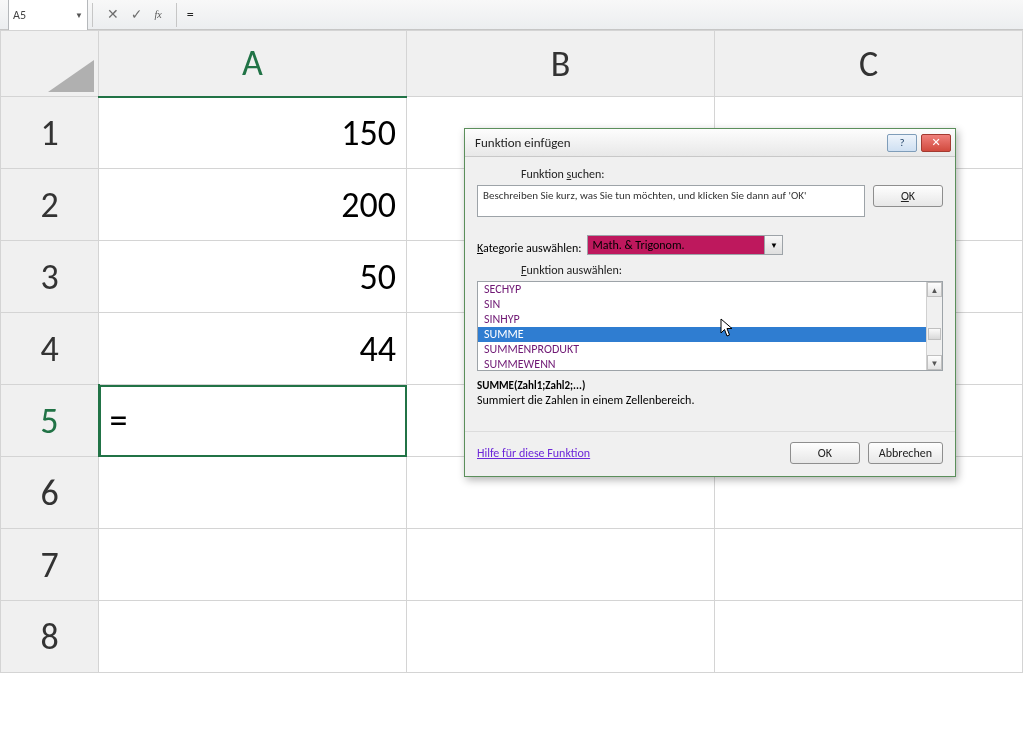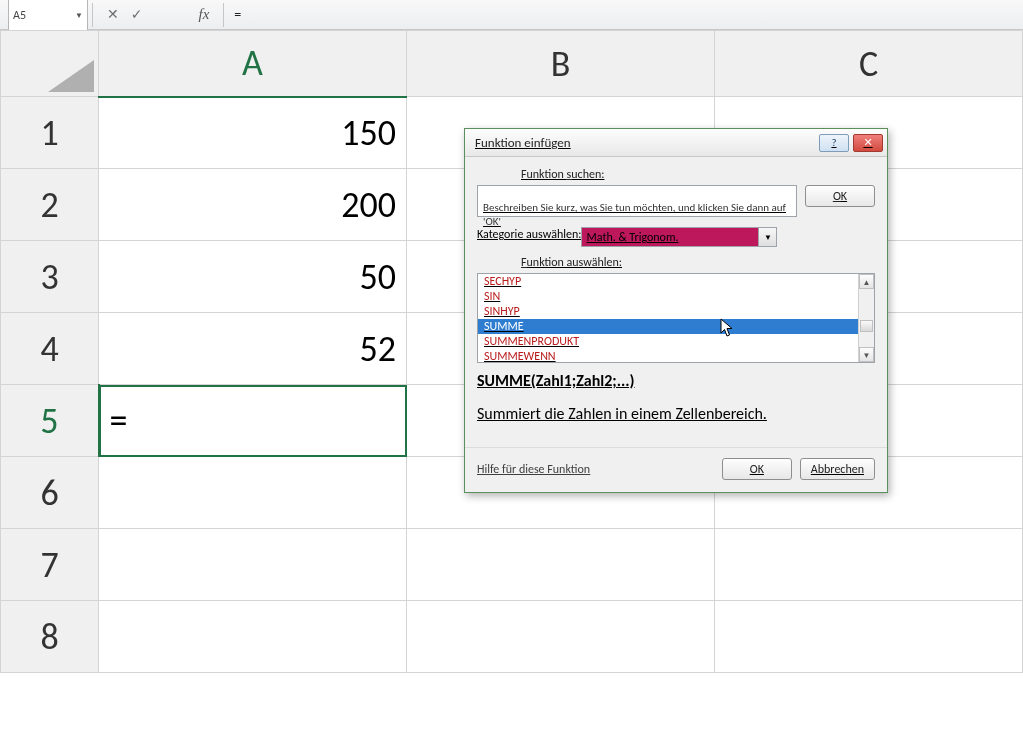--- a/index.html
+++ b/index.html
@@ -41,23 +41,22 @@
     display: flex;
     align-items: center;
     gap: 12px;
     padding: 0 10px;
     color: #6e6e6e;
     font-size: 14px;
   }
   .fb-section .fx {
     font-style: italic;
     font-family: "Times New Roman", serif;
-    font-size: 15px;
+    font-size: 10px;
     color: #555;
-    margin-left: 44px;
   }
   .fb-eq {
     font-size: 14px;
     color: #222;
     padding-left: 6px;
   }
   .fb-divider {
     width: 1px;
     height: 24px;
     background: #c6c6c6;
@@ -121,26 +120,25 @@
     outline: 2px solid #217346;
     outline-offset: -2px;
     text-align: left;
   }
 
   
   .dialog {
     position: absolute;
     left: 464px;
     top: 128px;
-    width: 424px;
+    width: 492px;
     background: #f0f0f0;
     border: 1px solid #5b8f5b;
     box-shadow: 2px 3px 8px rgba(0,0,0,0.3);
     font-size: 12px;
-    text-decoration: underline;
   }
   .dlg-title {
     height: 28px;
     background: linear-gradient(#fdfdfd, #e8e8e8);
     border-bottom: 1px solid #c8c8c8;
     display: flex;
     align-items: center;
     padding: 0 4px 0 10px;
     font-size: 13px;
     color: #222;
@@ -158,34 +156,34 @@
   .dlg-close-btn {
     background: linear-gradient(#f0807b,#d14a3e);
     border-color:#a33a31;
     color:#fff;
   }
   .dlg-body { padding: 10px 12px 6px; }
   .lbl { display:block; margin-bottom:4px; color:#222;padding-left:44px;}
   .search-row { display:flex; gap:8px; align-items:flex-start;}
   .search-box {
     flex:1; height:32px; background:#fff; border:1px solid #9da3a8;
-    padding:15px 5px; font-size:11px; color:#333; line-height:1.25;
+    padding:3px 5px; font-size:11px; color:#333; line-height:1.25;
   }
   .go-btn, .dlg-btn {
     background: linear-gradient(#fefefe,#e7e7e7);
     border:1px solid #8e8e8e;
     border-radius:3px;
     height:22px;
     min-width:70px;
     font-size:12px;
     color:#222;
     display:flex; align-items:center; justify-content:center;
     padding:0 10px;
   }
-  .cat-row { display:flex; align-items:flex-start; margin-top:10px;}
+  .cat-row { display:flex; align-items:flex-end; gap:6px; margin-top:18px;}
   .cat-select {
     width: 196px; height:20px;
     border:1px solid #9da3a8; background:#be185d;
     display:flex; align-items:center; padding:0 4px; position:relative;
   }
   .cat-select .dd-btn {
     position:absolute; right:0; top:0; bottom:0; width:18px;
     border-left:1px solid #9da3a8;
     background:linear-gradient(#f7f7f7,#dfdfdf);
     display:flex; align-items:center; justify-content:center; font-size:8px;
@@ -195,31 +193,31 @@
     border:1px solid #9da3a8; background:#fff; height:90px;
     overflow:hidden; position:relative;
   }
   .fn-list .scroll {
     position:absolute; right:0; top:0; bottom:0; width:16px;
     background:#f0f0f0; border-left:1px solid #d0d0d0;
   }
   .fn-list .sc-btn { height:15px; background:linear-gradient(#fdfdfd,#e4e4e4); border:1px solid #c0c0c0; margin:0; display:flex;align-items:center;justify-content:center;font-size:8px;color:#555;}
   .fn-list .thumb { position:absolute; right:1px; top:46px; width:13px; height:12px; background:linear-gradient(#fafafa,#d8d8d8); border:1px solid #c0c0c0;}
   .fn-list ul { list-style:none; }
-  .fn-list li { padding:0 6px; font-size:12px; line-height:15px; color:#b91c1c;}
+  .fn-list li { padding:0 6px; font-size:12px; line-height:15px; color:#701a75;}
   .fn-list li.selected { background:#2f7dd1; color:#fff;}
   .fn-desc { margin-top:8px; }
-  .fn-sig { font-weight:700; font-size:16px;}
-  .fn-help { margin-top:14px; font-size:16px;}
+  .fn-sig { font-weight:700; font-size:11px;}
+  .fn-help { margin-top:1px; font-size:12px;}
   .dlg-footer {
     display:flex; align-items:center;
     padding:10px 12px 12px; gap:8px;
     border-top:1px solid #dcdcdc; margin-top:18px;
   }
-  .dlg-footer .help-link { color:#404040; text-decoration:underline; font-size:12px; margin-right:auto;}
+  .dlg-footer .help-link { color:#6d28d9; text-decoration:underline; font-size:12px; margin-right:auto;}
   .cursor {
     position:absolute;
     left:720px; top:318px;
     width:14px; height:20px;
     pointer-events:none;
   }
   u { text-decoration: underline; }
 </style>
 </head>
 <body>
@@ -261,21 +259,21 @@
       <td class="cell"></td>
     </tr>
     <tr>
       <th class="row-head">3</th>
       <td class="cell">50</td>
       <td class="cell"></td>
       <td class="cell"></td>
     </tr>
     <tr>
       <th class="row-head">4</th>
-      <td class="cell">52</td>
+      <td class="cell">44</td>
       <td class="cell"></td>
       <td class="cell"></td>
     </tr>
     <tr>
       <th class="row-head active">5</th>
       <td class="cell active-cell">=</td>
       <td class="cell"></td>
       <td class="cell"></td>
     </tr>
     <tr>

